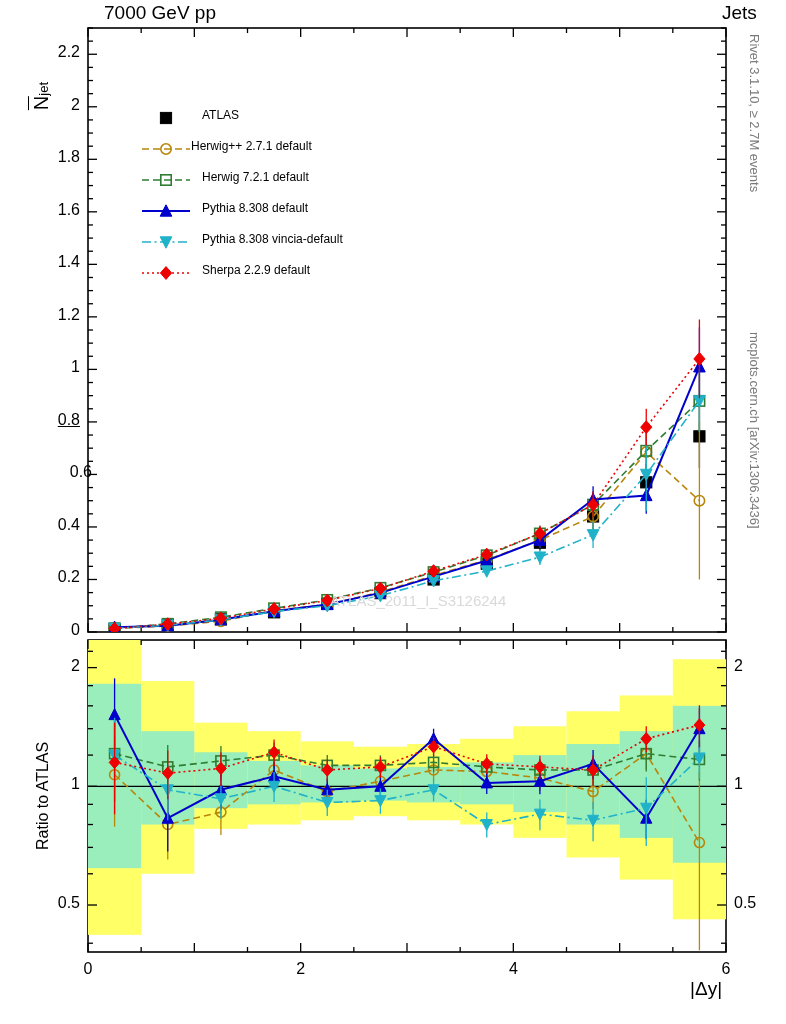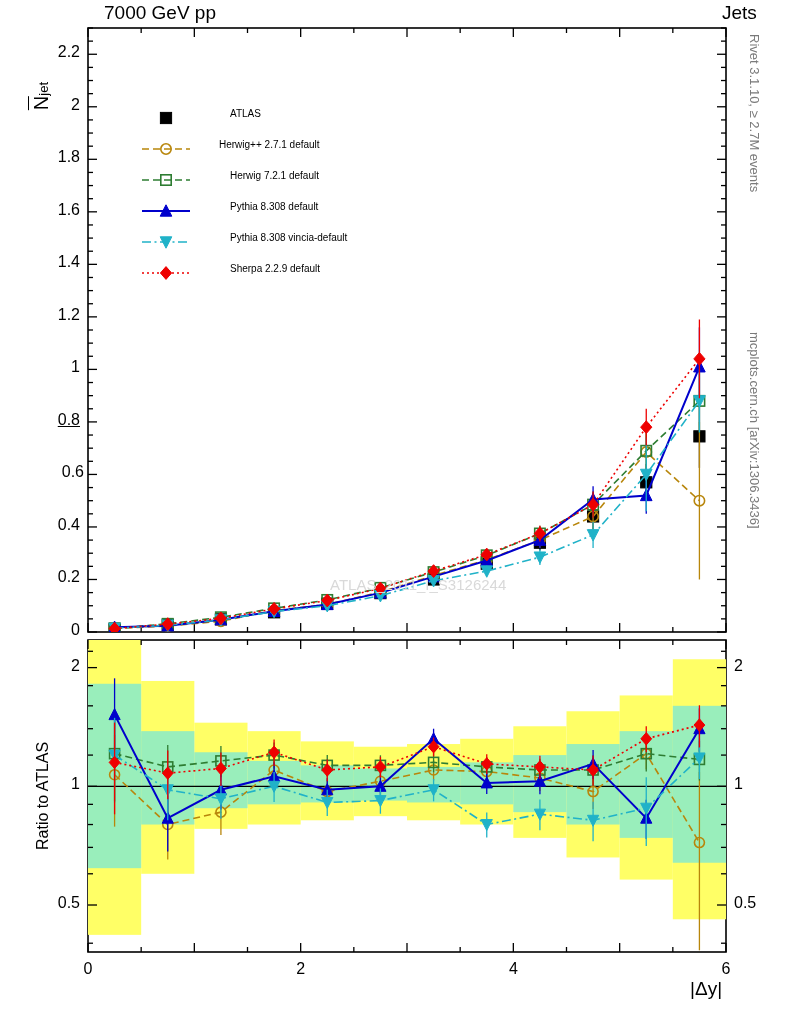--- a/index.html
+++ b/index.html
@@ -12,21 +12,21 @@
 
   
   .vert{
     position:absolute;
     transform-origin:0 0;
     white-space:nowrap;
     font-size:13px;
     color:#7a7a7a;
   }
   .vert.black{color:#000;font-size:20px;}
-  .leg-label{position:absolute;font-size:10px;white-space:nowrap;margin-left:28px;}
+  .leg-label{position:absolute;font-size:12px;white-space:nowrap;}
 
   .watermark{
     position:absolute;color:#d9d9d9;font-size:15px;white-space:nowrap;
   }
 
   svg{position:absolute;left:0;top:0;overflow:visible;}
 </style>
 </head>
 <body>
 
@@ -555,21 +555,21 @@
 
   <div class="vert black" style="left:30px;top:82px;transform:rotate(-90deg) translate(-100%,0);transform-origin:0 0;">
     <span style="border-top:1.5px solid #000;padding-top:1px;">N</span><span style="font-size:13px;">jet</span>
   </div>
 
   <div class="vert" style="left:34px;top:850px;transform:rotate(-90deg);transform-origin:0 0;color:#000;font-size:16px;">Ratio to ATLAS</div>
 
   <div class="txt" style="left:690px;top:978px;font-size:19px;">|Δy|</div>
 
 
-  <div class="watermark" style="left:330px;top:576px;text-align:right;">ATLAS_2011_I_S3126244</div>
+  <div class="watermark" style="left:330px;top:592px;text-align:right;">ATLAS_2011_I_S3126244</div>
 
   <div id="legend">
       <div style="position: absolute; left: 140px; top: 108px;">
         <svg width="52" height="20" style="position: absolute; left: 0px; top: 0px;">
           <rect x="20.4" y="4.4" width="11.2" height="11.2" fill="#000000" stroke="#000000" stroke-width="1"></rect>
         </svg>
         <span class="leg-label" style="left: 62px; top: 0px;">ATLAS</span>
       </div>
       <div style="position: absolute; left: 140px; top: 139px;">
         <svg width="52" height="20" style="position: absolute; left: 0px; top: 0px;">
@@ -605,21 +605,21 @@
           <polygon points="26,3.5999999999999996 20.400000000000002,10 26,16.4 31.599999999999998,10" fill="#ee0000" stroke="#ee0000" stroke-width="1"></polygon>
         </svg>
         <span class="leg-label" style="left: 62px; top: 0px;">Sherpa 2.2.9 default</span>
       </div>
     </div>
 
   <div id="ticklabels">
       <div class="txt axis-num" style="left: 80px; top: 621px; transform: translateX(-100%);">0</div>
       <div class="txt axis-num" style="left: 80px; top: 568.478px; transform: translateX(-100%);">0.2</div>
       <div class="txt axis-num" style="left: 80px; top: 515.957px; transform: translateX(-100%); padding-left: 32px;">0.4</div>
-      <div class="txt axis-num" style="left: 84px; top: 463.435px; transform: translateX(-100%); padding-left: 34px;">0.6</div>
+      <div class="txt axis-num" style="left: 92px; top: 463.435px; transform: translateX(-100%); padding-left: 34px;">0.6</div>
       <div class="txt axis-num" style="left: 80px; top: 410.913px; transform: translateX(-100%); text-decoration: underline;">0.8</div>
       <div class="txt axis-num" style="left: 80px; top: 358.391px; transform: translateX(-100%);">1</div>
       <div class="txt axis-num" style="left: 80px; top: 305.87px; transform: translateX(-100%); text-align: right;">1.2</div>
       <div class="txt axis-num" style="left: 80px; top: 253.348px; transform: translateX(-100%);">1.4</div>
       <div class="txt axis-num" style="left: 80px; top: 200.826px; transform: translateX(-100%);">1.6</div>
       <div class="txt axis-num" style="left: 80px; top: 148.304px; transform: translateX(-100%);">1.8</div>
       <div class="txt axis-num" style="left: 80px; top: 95.7826px; transform: translateX(-100%);">2</div>
       <div class="txt axis-num" style="left: 80px; top: 43.2609px; transform: translateX(-100%);">2.2</div>
       <div class="txt axis-num" style="left: 80px; top: 894.005px; transform: translateX(-100%);">0.5</div>
       <div class="txt axis-num" style="left: 734px; top: 894.005px;">0.5</div>

